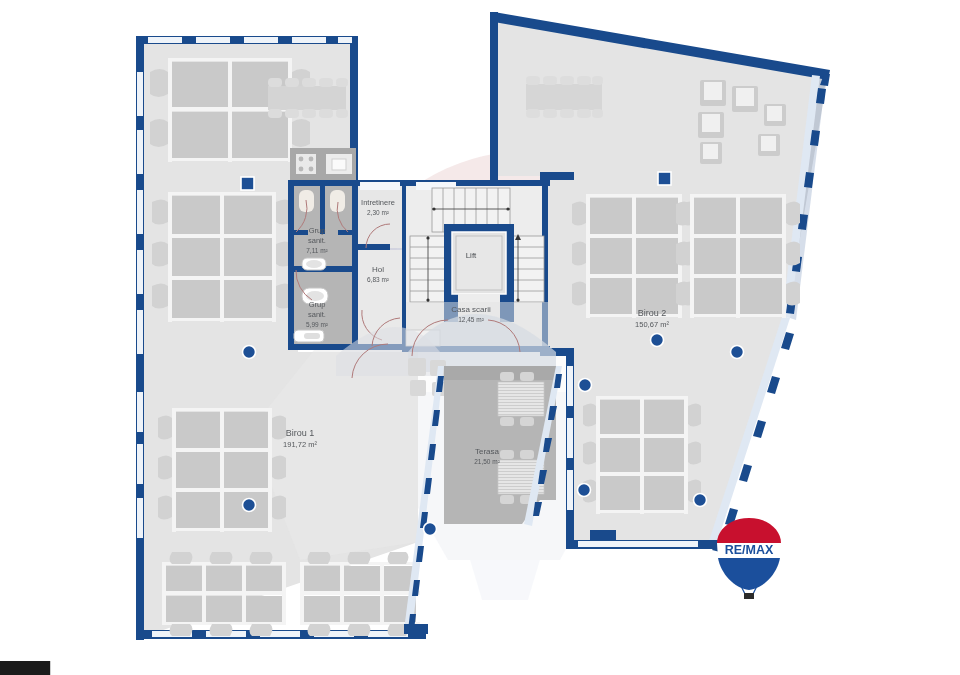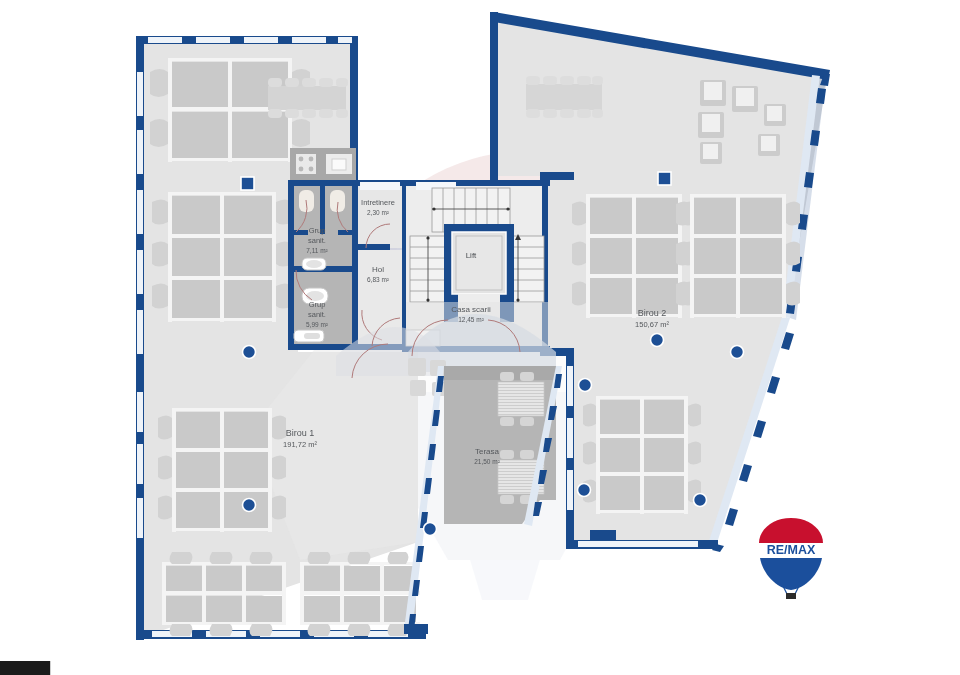--- a/index.html
+++ b/index.html
@@ -9,21 +9,21 @@
     font-family:"Liberation Sans", sans-serif;
   }
   #stage{position:absolute;left:0;top:0;width:960px;height:675px;background:#ffffff;}
   svg.plan{position:absolute;left:0;top:0;width:960px;height:675px;display:block;}
   .roomlabel{font-family:"Liberation Sans",sans-serif;fill:#55585c;text-anchor:middle;}
   .roomlabel .nm{font-size:9px;}
   .roomlabel .ar{font-size:7.5px;}
   .lifttxt{font-family:"Liberation Sans",sans-serif;fill:#4a4e52;text-anchor:middle;font-size:8px;}
   .wm-text{font-family:"Liberation Sans",sans-serif;font-weight:bold;fill:#aebdd4;opacity:.55;}
   #corner-bar{position:absolute;left:0;bottom:0;width:50px;height:14px;background:#1b1b1b;border-right:1px solid #cfcfcf;}
-  #remax-logo{position:absolute;left:753px;top:512px;width:76px;height:90px;}
+  #remax-logo{position:absolute;left:711px;top:512px;width:76px;height:90px;}
 </style>
 </head>
 <body>
 
 <div id="stage">
 
   <svg class="plan" viewBox="0 0 960 675">
     <defs>
 
       <pattern id="hatchTable" width="3" height="3" patternUnits="userSpaceOnUse" patternTransform="rotate(90)">

